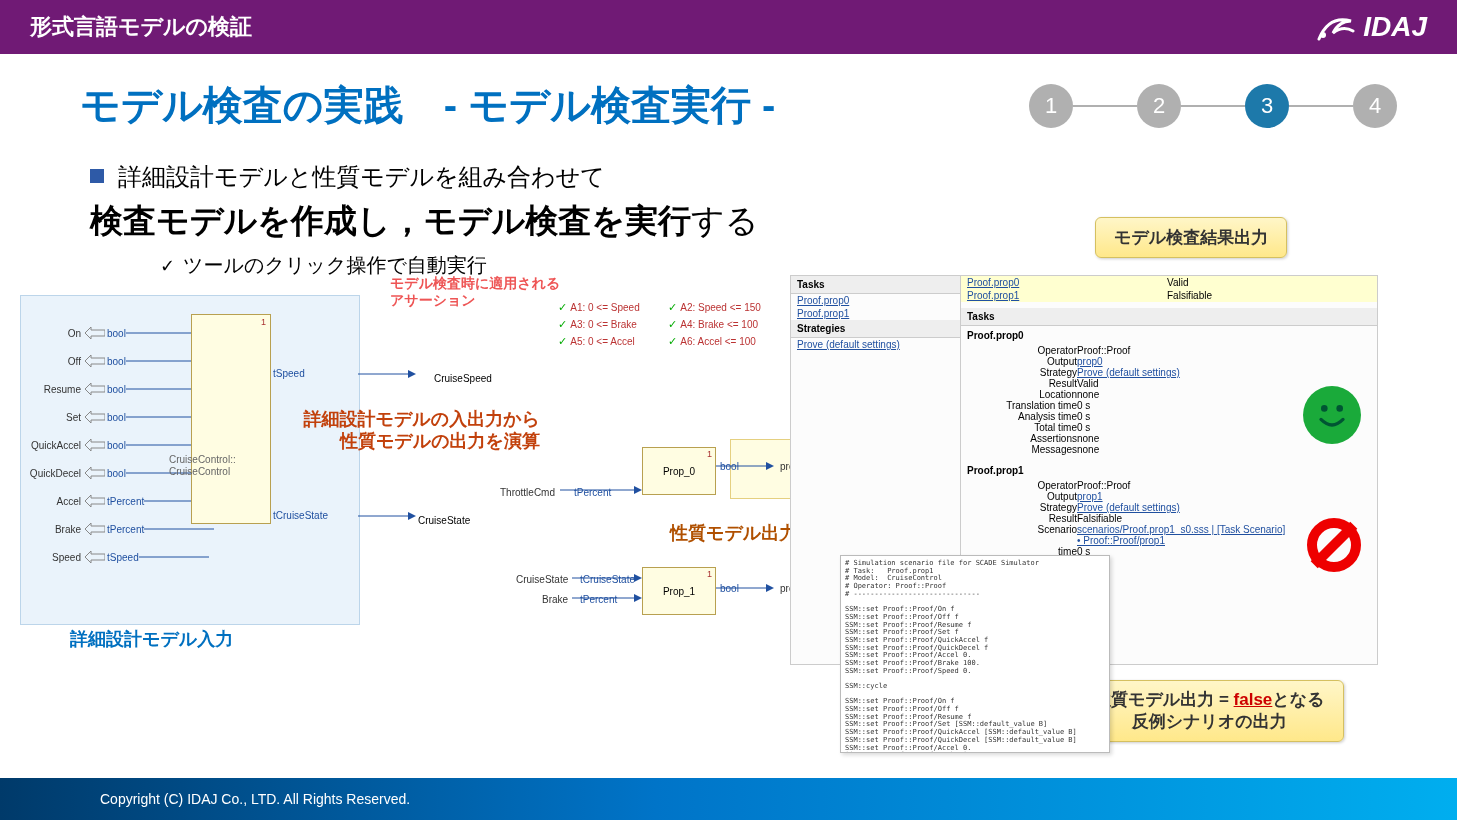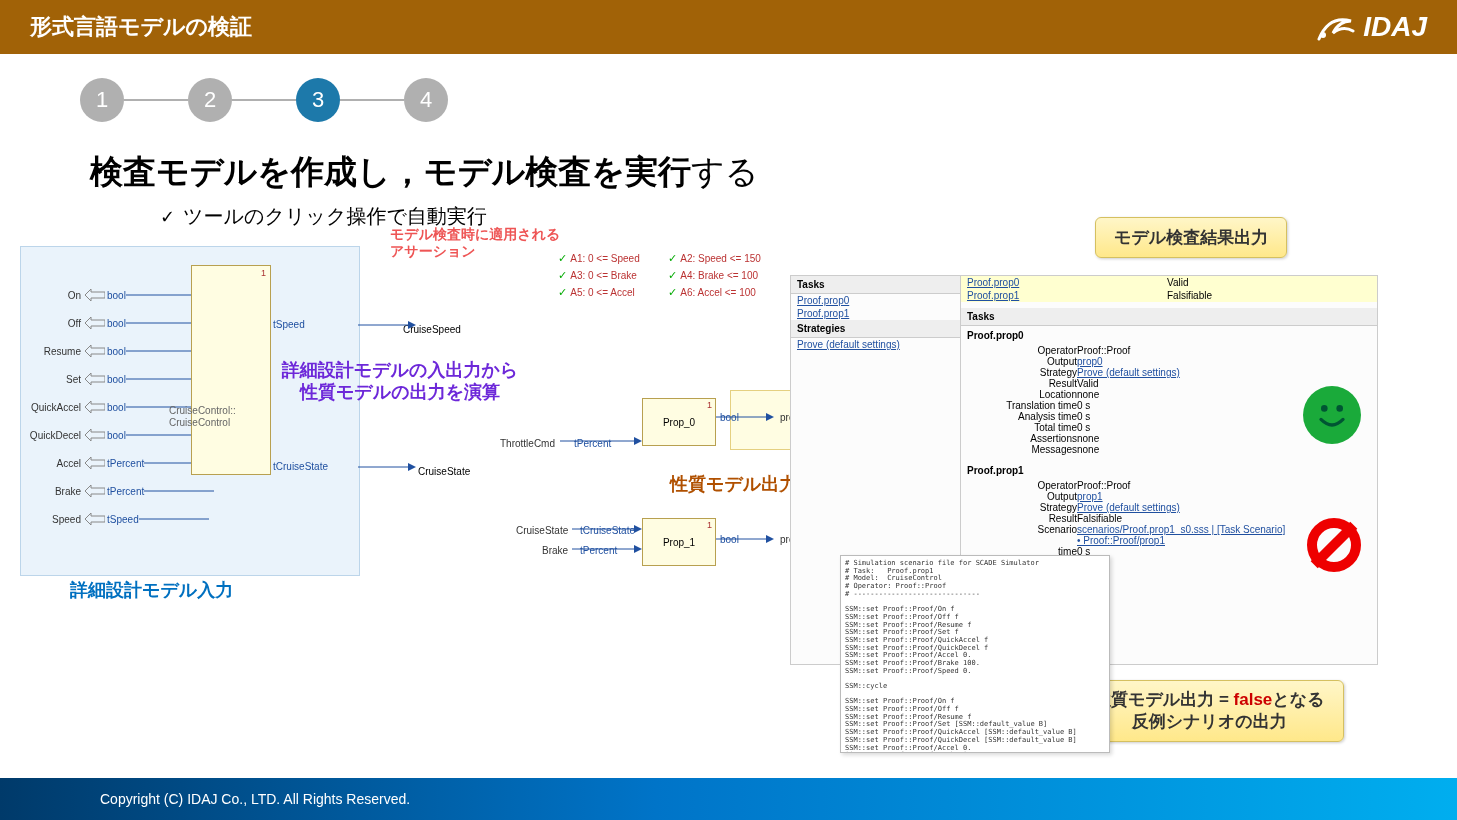--- a/index.html
+++ b/index.html
@@ -1,18 +1,18 @@
 <!DOCTYPE html>
 <html><head>
 <meta charset="utf-8">
 <style>
   * { margin: 0; padding: 0; box-sizing: border-box; }
   body { font-family: "Meiryo", "Yu Gothic", sans-serif; width: 1457px; height: 820px; background: #fff; position: relative; overflow: hidden; }
 
-  .top-banner { height: 54px; background: #a16207; display: flex; align-items: center; padding: 0 30px; justify-content: space-between; }
+  .top-banner { height: 54px; background: #701a75; display: flex; align-items: center; padding: 0 30px; justify-content: space-between; }
   .top-banner h1 { color: #fff; font-size: 22px; font-weight: bold; }
   .logo { display: flex; align-items: center; gap: 8px; color: #fff; font-size: 28px; font-weight: bold; font-style: italic; }
   .logo svg { height: 32px; }
 
   .content { padding: 24px 60px 0 80px; position: relative; }
   .title-row { display: flex; align-items: center; justify-content: space-between; }
   .main-title { color: #0070c0; font-size: 40px; font-weight: bold; }
   .steps { display: flex; align-items: center; gap: 0; }
   .step-circle { width: 44px; height: 44px; border-radius: 50%; background: #b0b0b0; color: #fff; display: flex; align-items: center; justify-content: center; font-size: 22px; font-weight: 400; }
   .step-circle.active { background: #1d79aa; }
@@ -28,39 +28,39 @@
 
   .diagram-area { position: relative; margin-top: 10px; height: 370px; }
 
   
   .model-inputs { position: absolute; left: -60px; top: 6px; width: 340px; height: 330px; background: #eaf3fb; border: 1px solid #bcd5ea; }
   .port-row { display: flex; align-items: center; height: 28px; font-size: 10px; }
   .port-label { width: 60px; text-align: right; padding-right: 4px; color: #333; }
   .port-arrow { width: 20px; height: 12px; display: flex; align-items: center; }
   .port-arrow svg { width: 20px; height: 12px; }
   .port-type { color: #2050a0; font-size: 10px; margin-left: 2px; }
-  .ports-col { position: absolute; left: 4px; top: 34px; }
+  .ports-col { position: absolute; left: 4px; top: 23px; }
 
   .cruise-box { position: absolute; left: 170px; top: 18px; width: 80px; height: 210px; background: #fffde2; border: 1px solid #b8a050; }
   .cruise-label { position: absolute; left: 148px; top: 158px; font-size: 10px; color: #666; line-height: 1.2; }
 
   .out1 { position: absolute; left: 252px; top: 72px; font-size: 10px; }
   .out2 { position: absolute; left: 252px; top: 214px; font-size: 10px; }
   .cs-label { position: absolute; left: 332px; top: 72px; font-size: 10px; }
   .cstate-label { position: absolute; left: 332px; top: 214px; font-size: 10px; }
 
   .model-inputs-caption { position: absolute; left: -10px; top: 338px; color: #0070c0; font-size: 18px; font-weight: bold; }
 
   
   .assertion-title { position: absolute; left: 310px; top: -14px; color: #e55; font-size: 14px; font-weight: bold; line-height: 1.2; }
   .assertion-list { position: absolute; left: 478px; top: 12px; font-size: 10px; color: #b33; display: grid; grid-template-columns: 110px 120px; row-gap: 4px; }
   .al { display: flex; align-items: center; gap: 3px; }
   .al .tick { color: #0a0; font-size: 11px; }
 
-  .annot-gray { position: absolute; left: 180px; top: 120px; color: #6d28d9; font-size: 18px; font-weight: bold; line-height: 1.2; text-align: center; width: 280px; }
+  .annot-gray { position: absolute; left: 180px; top: 120px; color: #c2410c; font-size: 18px; font-weight: bold; line-height: 1.2; text-align: right; width: 280px; }
 
   
   .prop-box { position: absolute; background: #fffde2; border: 1px solid #b8a050; width: 74px; height: 48px; display: flex; align-items: center; justify-content: center; font-size: 10px; }
   .prop0 { left: 562px; top: 158px; }
   .prop1 { left: 562px; top: 278px; }
   .prop-port { position: absolute; font-size: 10px; color: #333; }
 
   .output-box { position: absolute; left: 650px; top: 150px; width: 80px; height: 60px; background: #fffde2; border: 1px solid #e5d080; }
 
   .prop-out-label { color: #b05000; font-size: 18px; font-weight: bold; position: absolute; left: 590px; top: 232px; }
@@ -80,21 +80,21 @@
   .res-row .v { flex: 1; }
   .sumup-row { display: flex; padding: 1px 6px; background: #ffffd0; }
   .sumup-row .v { width: 120px; }
   .smiley { position: absolute; right: 16px; top: 110px; width: 58px; height: 58px; border-radius: 50%; background: #1aaa3a; display: flex; align-items: center; justify-content: center; }
   .forbid { position: absolute; right: 16px; top: 242px; width: 54px; height: 54px; border-radius: 50%; border: 10px solid #e00; position: absolute; }
   .forbid::after { content: ""; position: absolute; width: 56px; height: 10px; background: #e00; top: 12px; left: -11px; transform: rotate(-45deg); }
 
   .callout { position: absolute; background: linear-gradient(#fff6c8, #ffe88a); border: 1px solid #d5c060; border-radius: 6px; padding: 8px 18px; font-size: 17px; font-weight: bold; color: #333; box-shadow: 1px 1px 3px rgba(0,0,0,.2); }
   .callout1 { left: 1095px; top: 217px; }
   .callout2 { left: 1075px; top: 680px; text-align: center; line-height: 1.3; }
-  .callout2 .cred { color: #c00; }
+  .callout2 .cred { color: #c00; text-decoration: underline; }
 
   .scenario-pane { position: absolute; left: 840px; top: 555px; width: 270px; height: 198px; background: #fff; border: 1px solid #bbb; font-size: 7px; color: #333; padding: 4px; line-height: 1.1; font-family: monospace; white-space: pre; overflow: hidden; box-shadow: 2px 2px 4px rgba(0,0,0,.15); }
 
   .footer { position: absolute; bottom: 0; left: 0; right: 0; height: 42px; background: linear-gradient(90deg, #003a6a 0%, #0074c8 45%, #00aeef 100%); display: flex; align-items: center; padding-left: 100px; }
   .footer span { color: #fff; font-size: 14px; }
 </style>
 </head>
 <body>
 
 <div class="top-banner">
@@ -103,32 +103,37 @@
     <svg viewBox="0 0 40 32">
         <path d="M4 28 Q14 4 36 10 Q24 10 18 22 Q28 14 38 20" stroke="#fff" stroke-width="3" fill="none" stroke-linecap="round"></path>
         <circle cx="8" cy="24" r="3" fill="#fff"></circle>
       </svg>
     <span>IDAJ</span>
   </div>
 </div>
 
 <div class="content">
   <div class="title-row">
+    <div class="main-title">モデル検査の実践　- モデル検査実行 -</div>
     <div class="steps">
       <div class="step-circle">1</div>
       <div class="step-line"></div>
       <div class="step-circle">2</div>
       <div class="step-line"></div>
       <div class="step-circle active">3</div>
       <div class="step-line"></div>
       <div class="step-circle">4</div>
     </div>
   </div>
 
   <div class="bullets">
+    <div class="b1">
+      <div class="sq"></div>
+      <span>詳細設計モデルと性質モデルを組み合わせて</span>
+    </div>
     <div class="b2">
       <strong>検査モデルを作成し，モデル検査を実行</strong><span>する</span>
     </div>
     <div class="b3">
       <span class="check">✓</span>
       <span>ツールのクリック操作で自動実行</span>
     </div>
   </div>
 
   <div class="diagram-area">
@@ -247,21 +252,21 @@
       <div class="cruise-box">
         <span style="position:absolute;top:2px;right:4px;font-size:9px;color:#a33;">1</span>
       </div>
       <div class="cruise-label">
         <div>CruiseControl::</div>
         <div>CruiseControl</div>
       </div>
       <span class="out1" style="color:#2050a0">tSpeed</span>
       <span class="out2" style="color:#2050a0">tCruiseState</span>
     </div>
-    <span class="cs-label" style="left:323px;top:84px;position:absolute">CruiseSpeed</span>
+    <span class="cs-label" style="left:354px;top:84px;position:absolute">CruiseSpeed</span>
     <span class="cstate-label" style="left:338px;top:226px;position:absolute">CruiseState</span>
     <svg style="position:absolute;left:278px;top:78px;width:60px;height:14px">
         <line x1="0" y1="7" x2="50" y2="7" stroke="#2050a0"></line>
         <polygon points="50,3 58,7 50,11" fill="#2050a0"></polygon>
       </svg>
     <svg style="position:absolute;left:278px;top:220px;width:60px;height:14px">
         <line x1="0" y1="7" x2="50" y2="7" stroke="#2050a0"></line>
         <polygon points="50,3 58,7 50,11" fill="#2050a0"></polygon>
       </svg>
 

